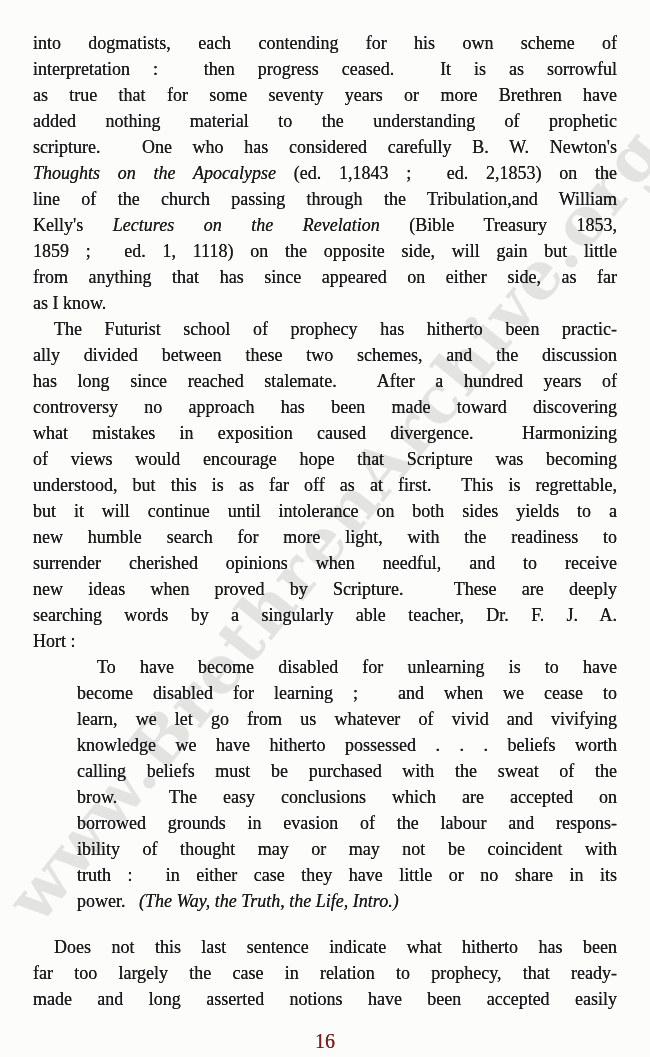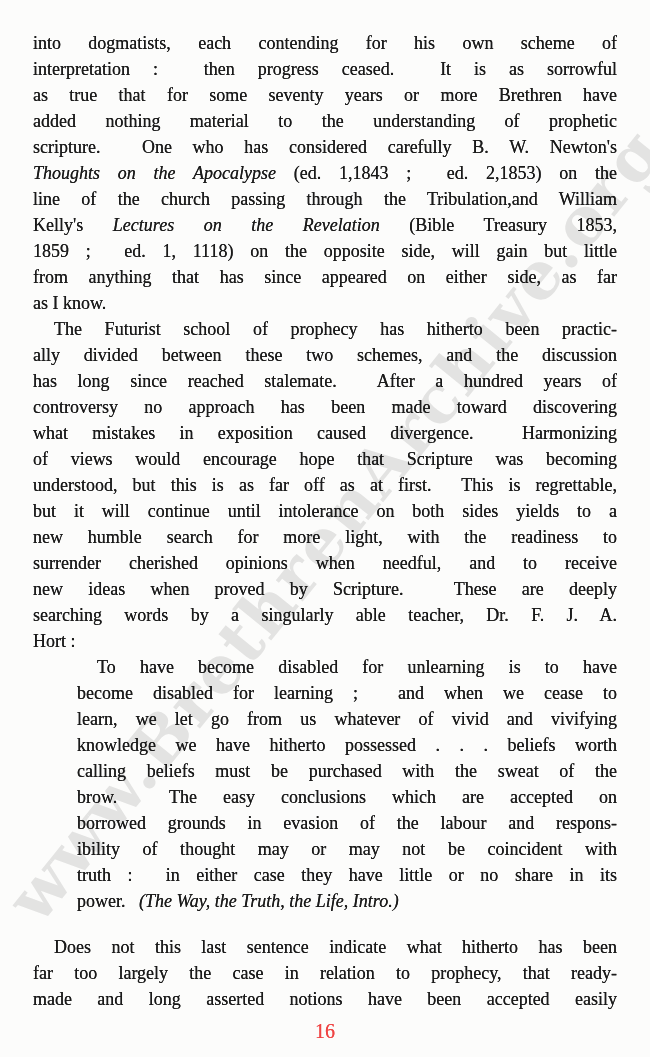--- a/index.html
+++ b/index.html
@@ -44,24 +44,24 @@
     white-space: pre-wrap;
     text-align: justify;
     text-align-last: justify;
   }
   .line.nj { text-align-last: left; }
   .it { font-style: italic; }
   .quote { margin-left: 44px; }
   .pageno {
     position: relative;
     z-index: 1;
-    margin-top: 8px;
+    margin-top: 18px;
     text-align: center;
     font-size: 20px;
-    color: #ef4444;
+    color: #7f1d1d;
     text-shadow: 0 0 0.5px currentColor;
   }
 </style>
 </head>
 <body>
 
 <div class="page">
   <div class="watermark">www.BrethrenArchive.org</div>
 
   <main class="text">

